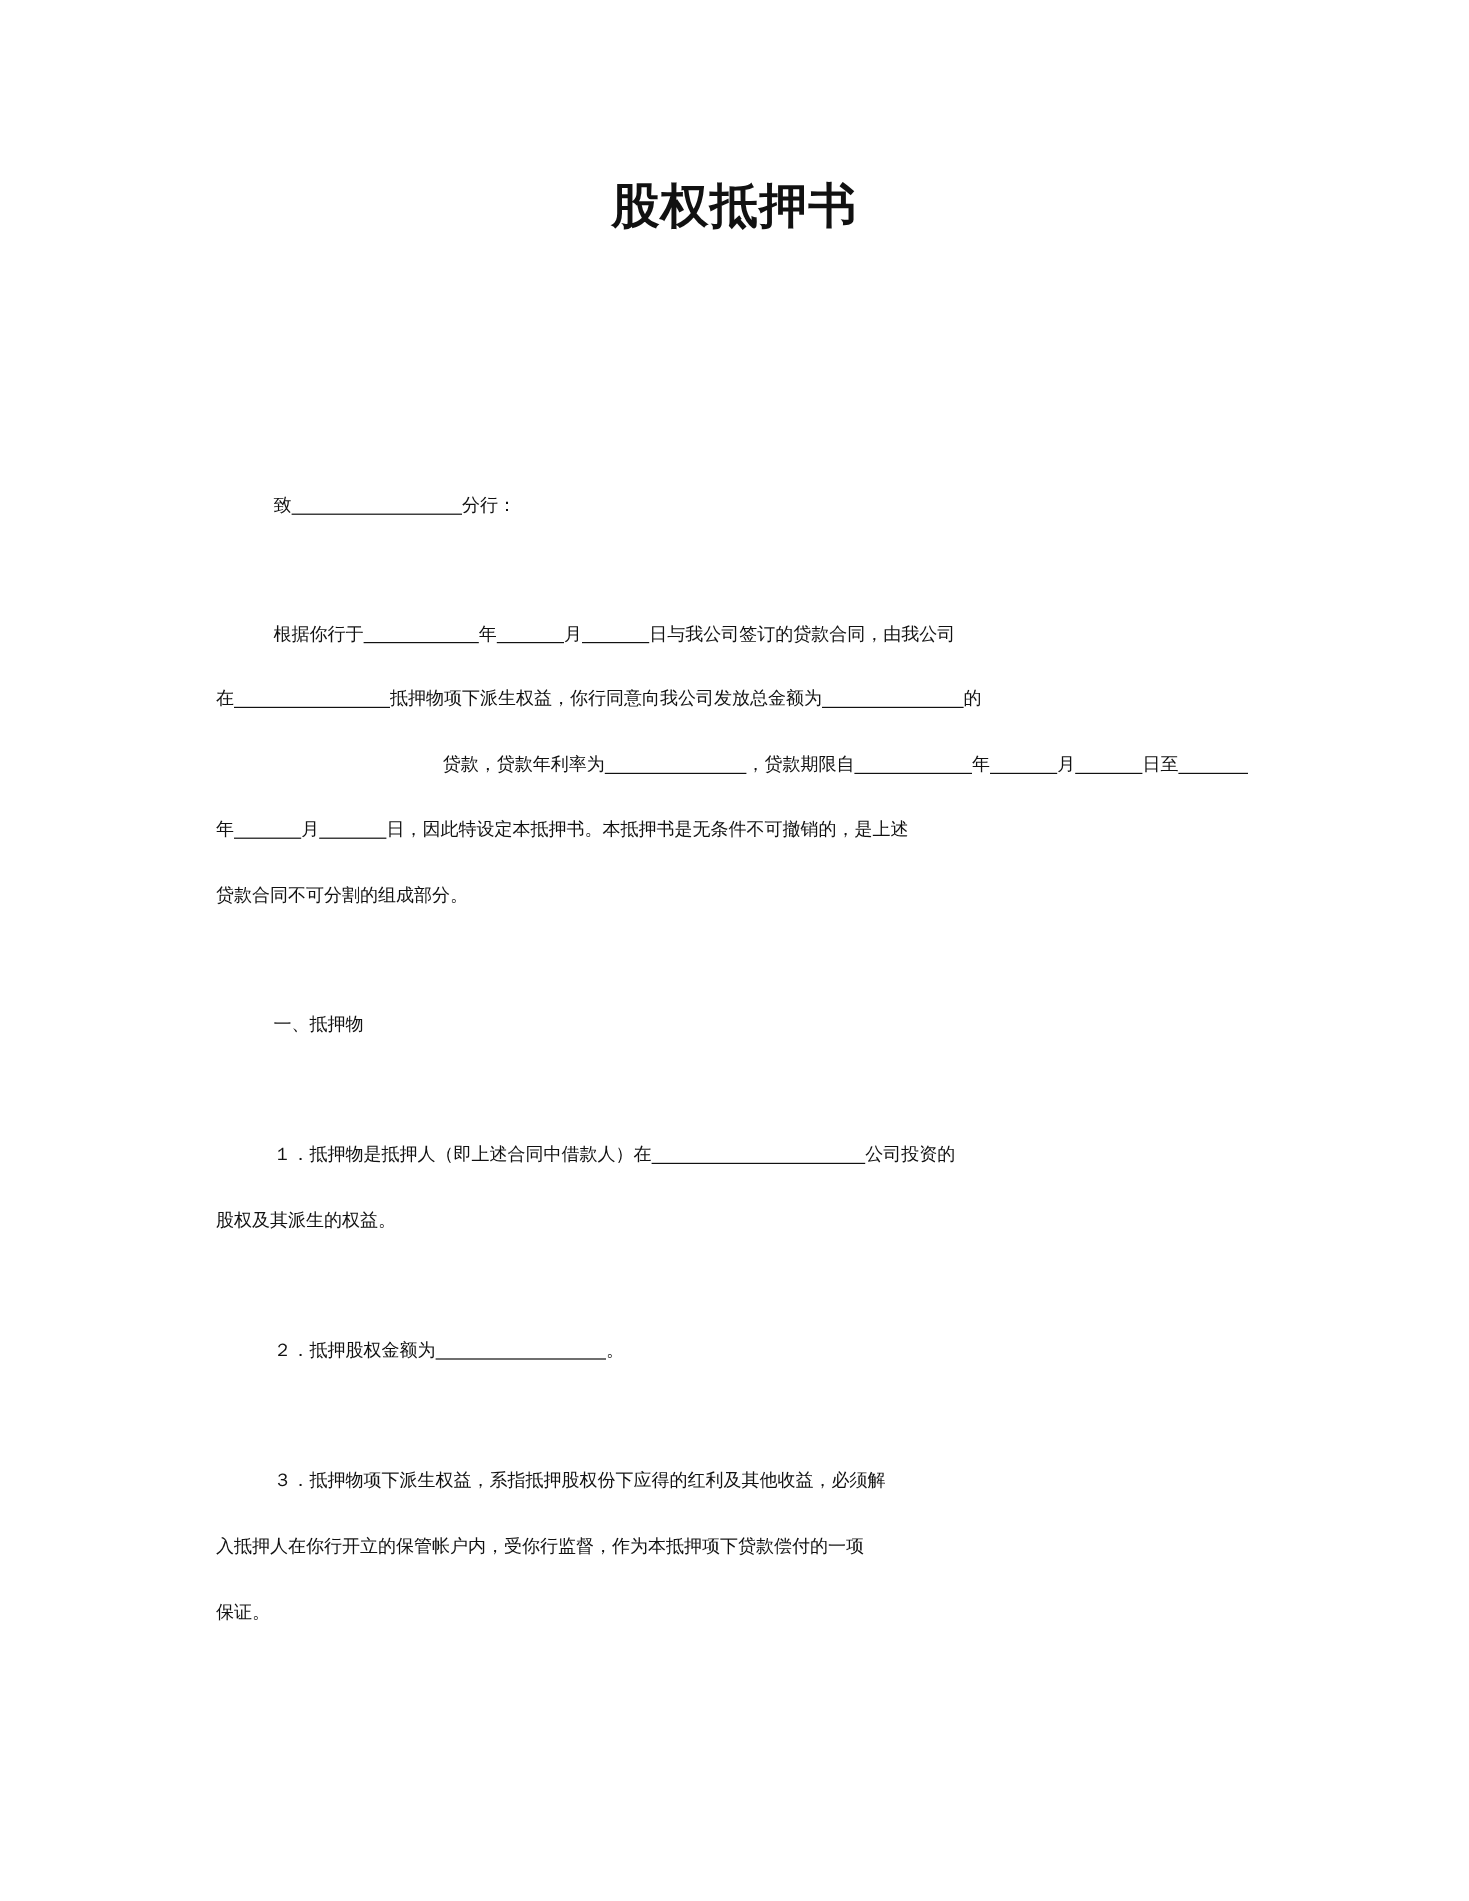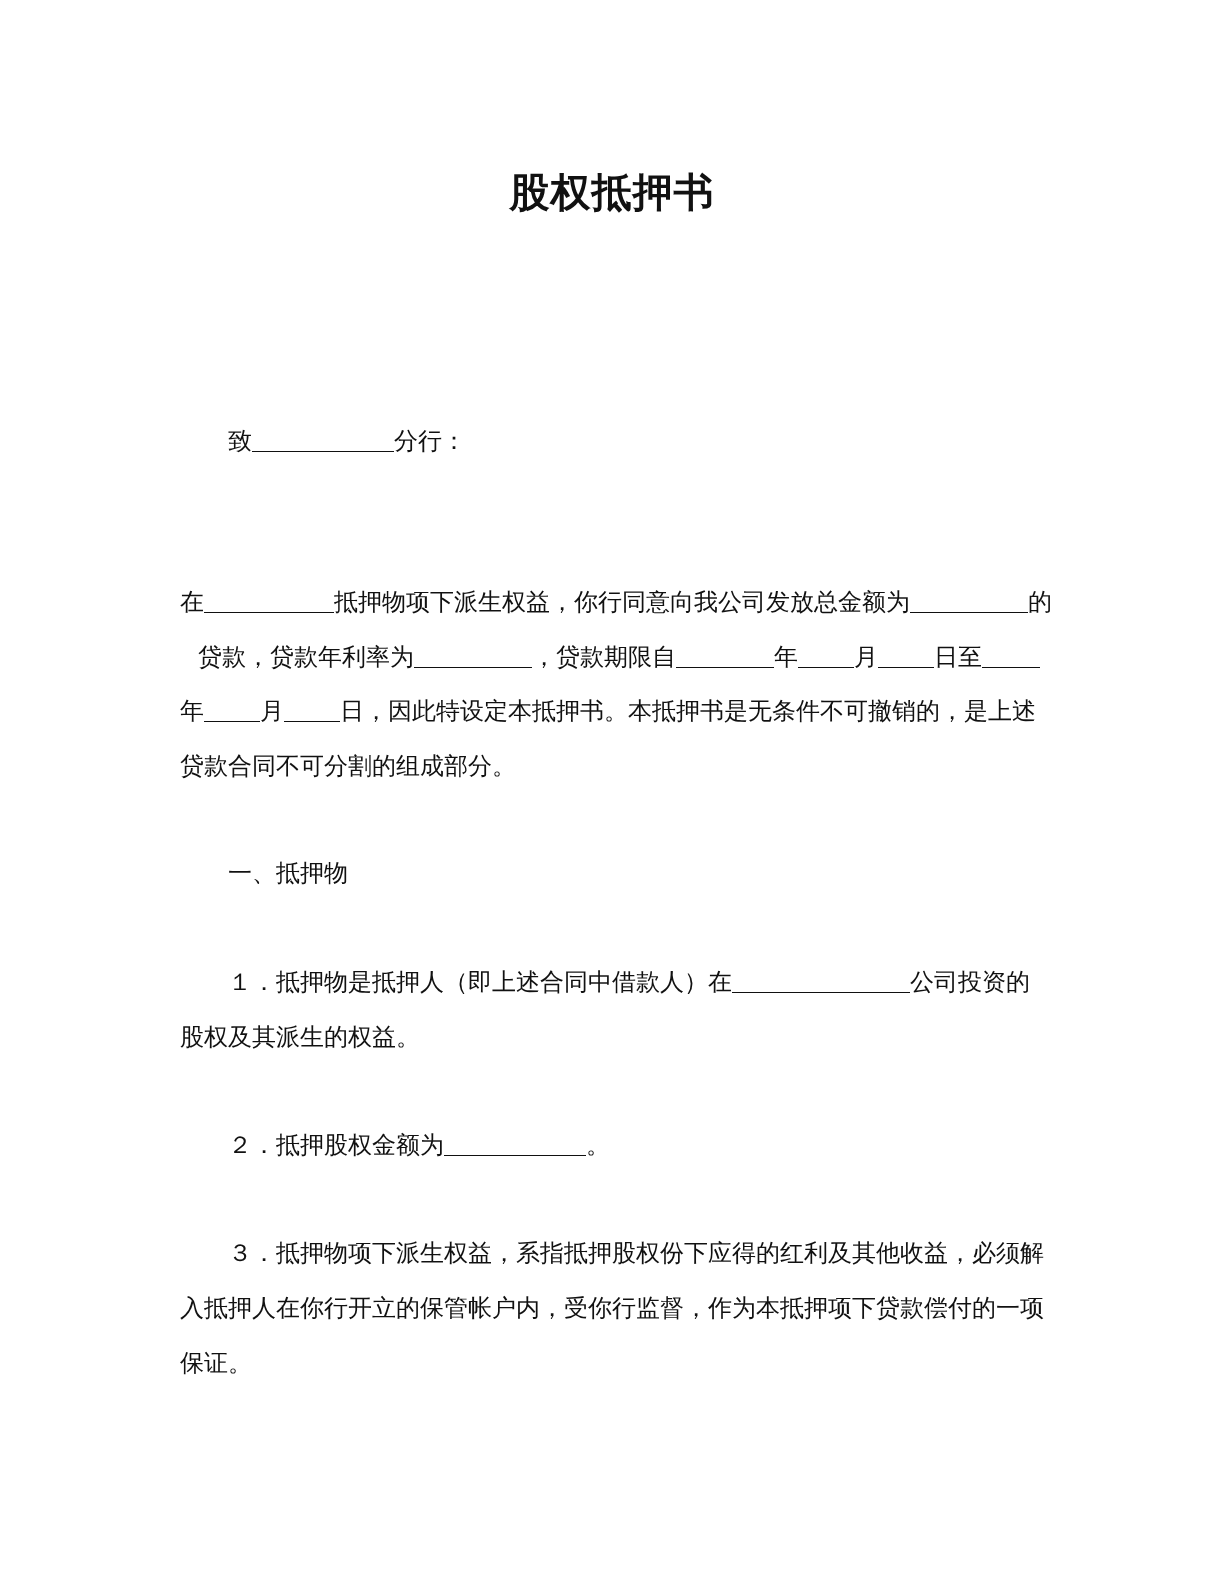--- a/index.html
+++ b/index.html
@@ -1,38 +1,41 @@
 <!DOCTYPE html>
 <html><head>
 <meta charset="utf-8">
 <style>
   html, body { margin: 0; padding: 0; background: #ffffff; }
   body { width: 1224px; height: 1584px; position: relative; overflow: hidden;
          font-family: "DejaVu Serif", "Liberation Serif", serif; color: #111111; }
-  .page { position: absolute; left: 0; top: 0; width: 1224px; height: 1412px; background: #ffffff; margin-top: 20px; }
+  .page { position: absolute; left: 0; top: 0; width: 1224px; height: 1412px; background: #ffffff; }
   .title { position: absolute; left: 0; width: 1224px; top: 142px; text-align: center;
            font-family: "DejaVu Sans", "Liberation Sans", sans-serif; font-weight: bold;
            font-size: 40px; letter-spacing: 1px; line-height: 60px; }
-  .line { position: absolute; left: 180px; width: 860px; font-size: 24px; line-height: 30px;
+  .line { position: absolute; left: 180px; width: 860px; font-size: 15px; line-height: 30px;
           white-space: nowrap; }
   .line.indent { left: 228px; }
   .blank { display: inline-block; border-bottom: 1.6px solid #111111; height: 22px;
            vertical-align: -3px; }
 </style>
 </head>
 <body>
 
 <div class="page">
 
   <div class="title">股权抵押书</div>
 
   <div class="line indent" style="top:406px;">
     <span>致</span><span class="blank" style="width:142px;"></span><span>分行：</span>
   </div>
 
+  <div class="line indent" style="top:513px; width:812px;">
+    <span>根据你行于</span><span class="blank" style="width:96px;"></span><span>年</span><span class="blank" style="width:56px;"></span><span>月</span><span class="blank" style="width:56px;"></span><span>日与我公司签订的贷款合同，由我公司</span>
+  </div>
 
   <div class="line" style="top:567px;">
     <span>在</span><span class="blank" style="width:130px;"></span><span>抵押物项下派生权益，你行同意向我公司发放总金额为</span><span class="blank" style="width:118px;"></span><span>的</span>
   </div>
 
   <div class="line" style="top:622px;text-align:right;">
     <span>贷款，贷款年利率为</span><span class="blank" style="width:118px;"></span><span>，贷款期限自</span><span class="blank" style="width:98px;"></span><span>年</span><span class="blank" style="width:56px;"></span><span>月</span><span class="blank" style="width:56px;"></span><span>日至</span><span class="blank" style="width:58px;"></span>
   </div>
 
   <div class="line" style="top:676px;">

